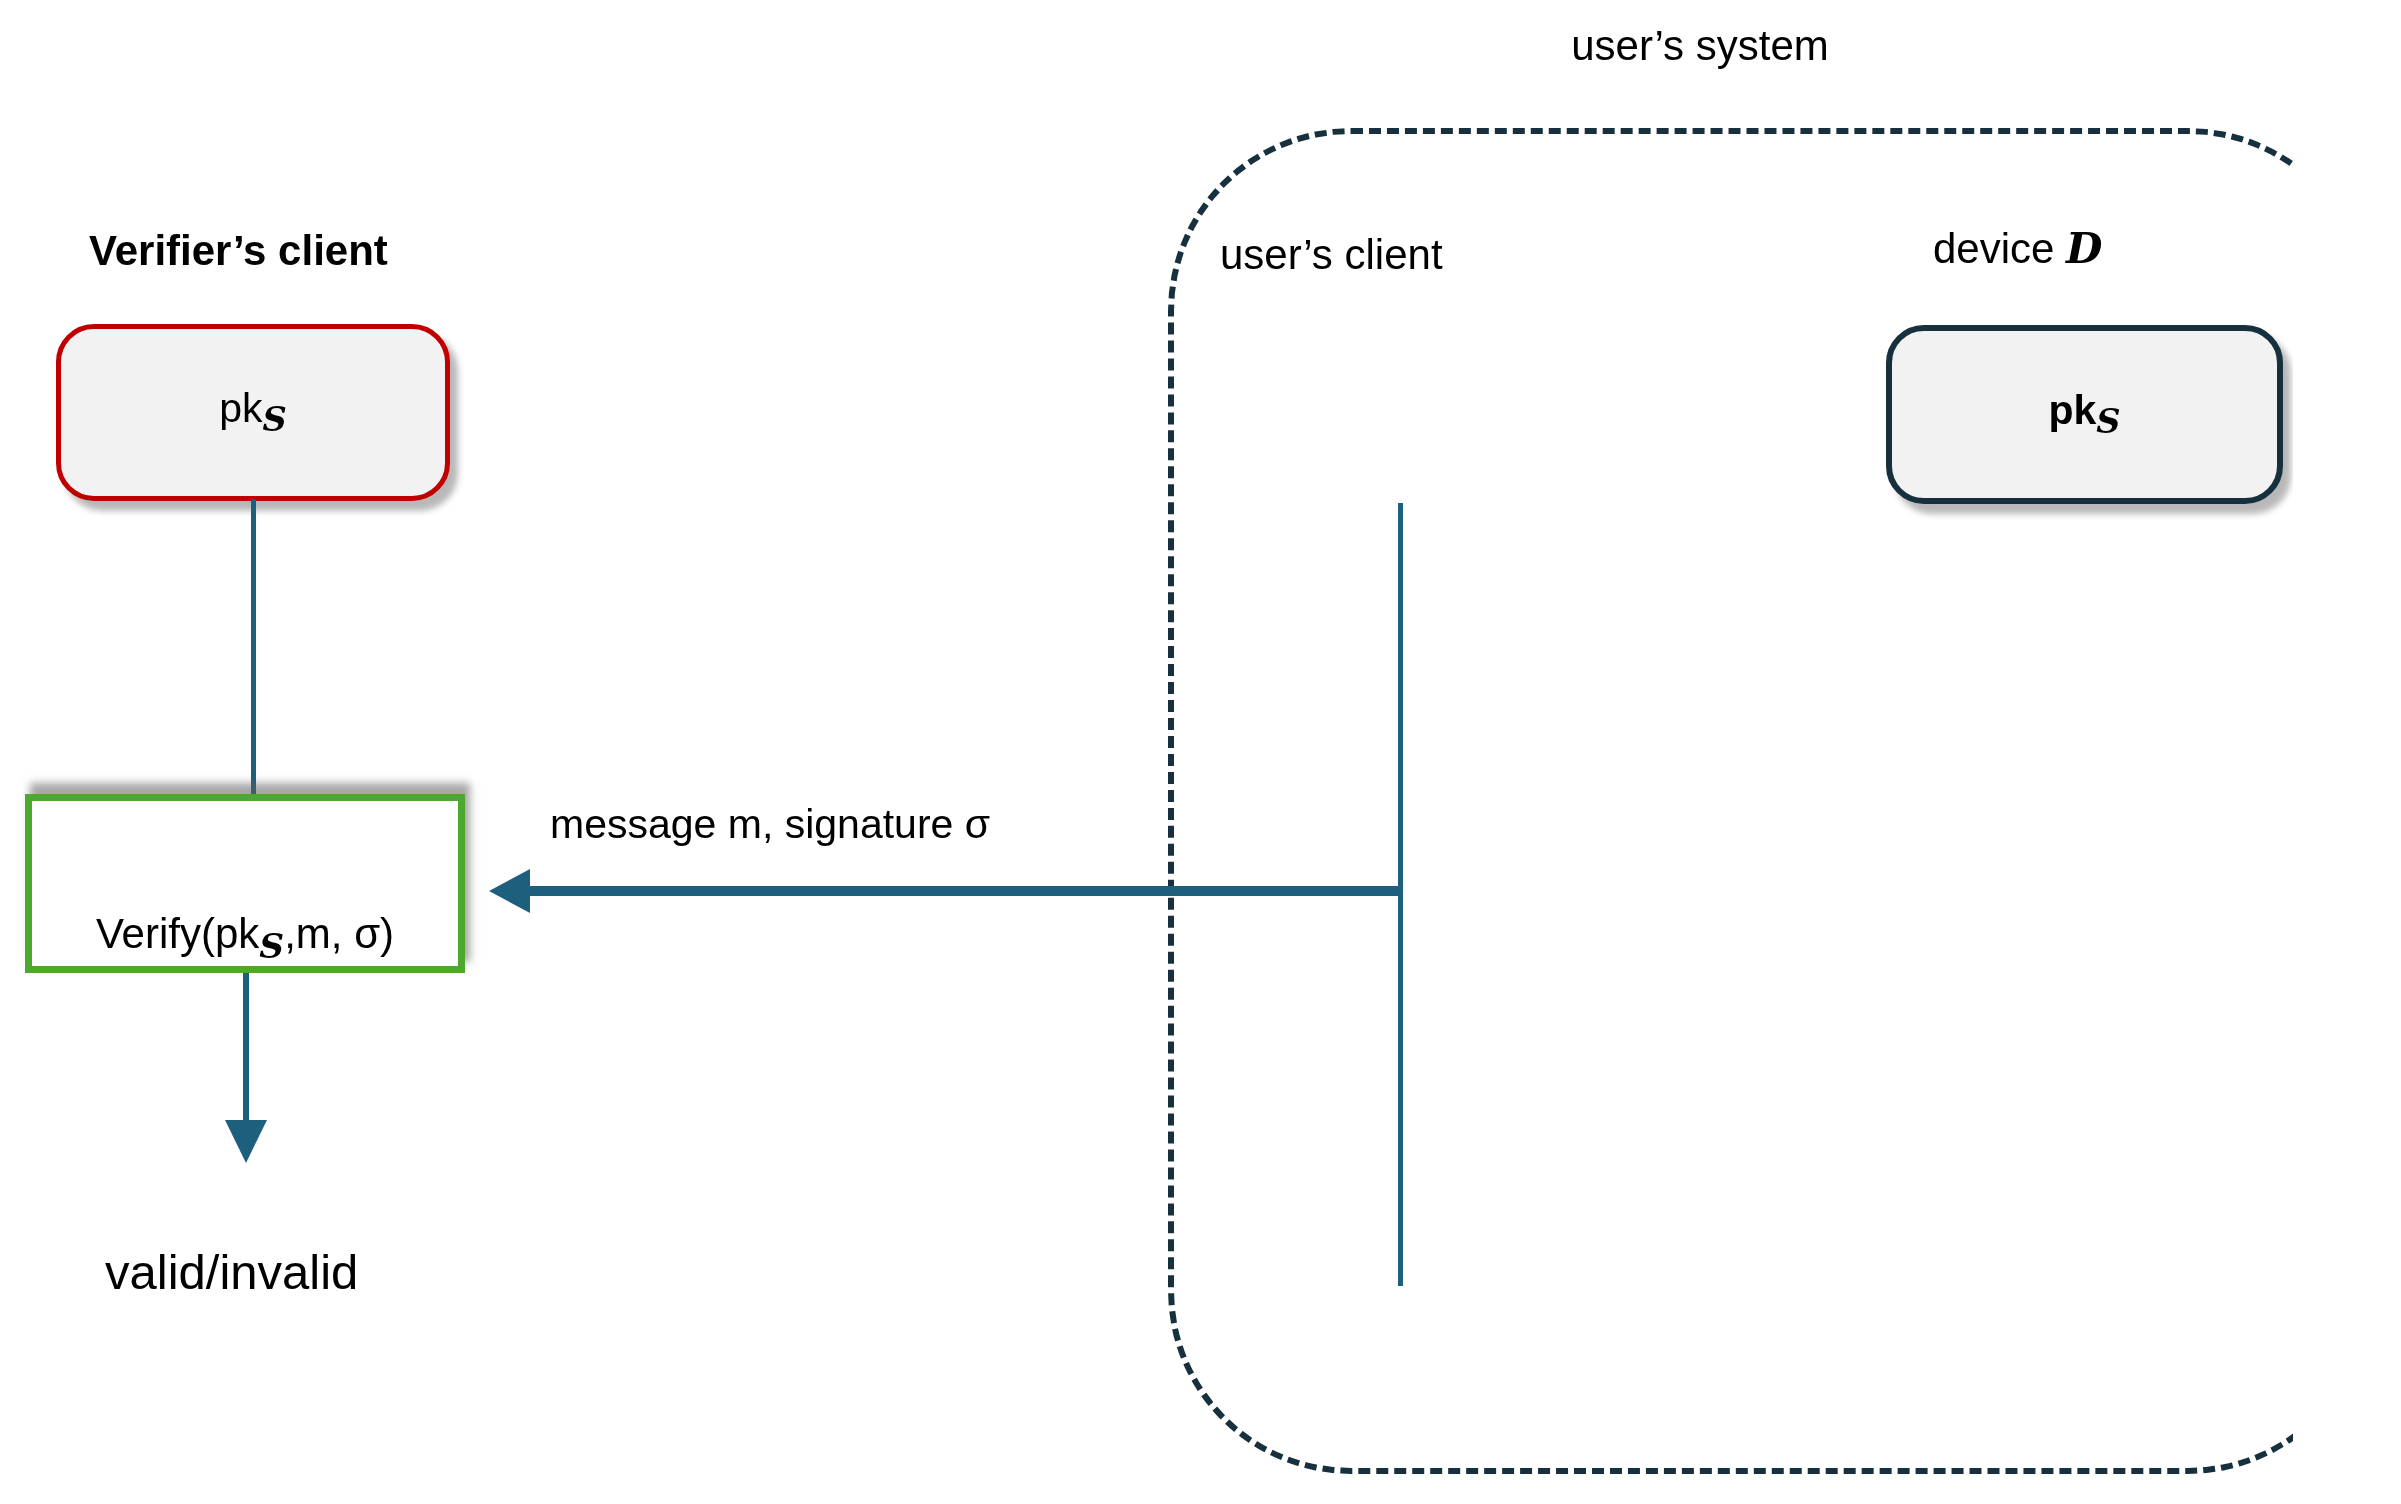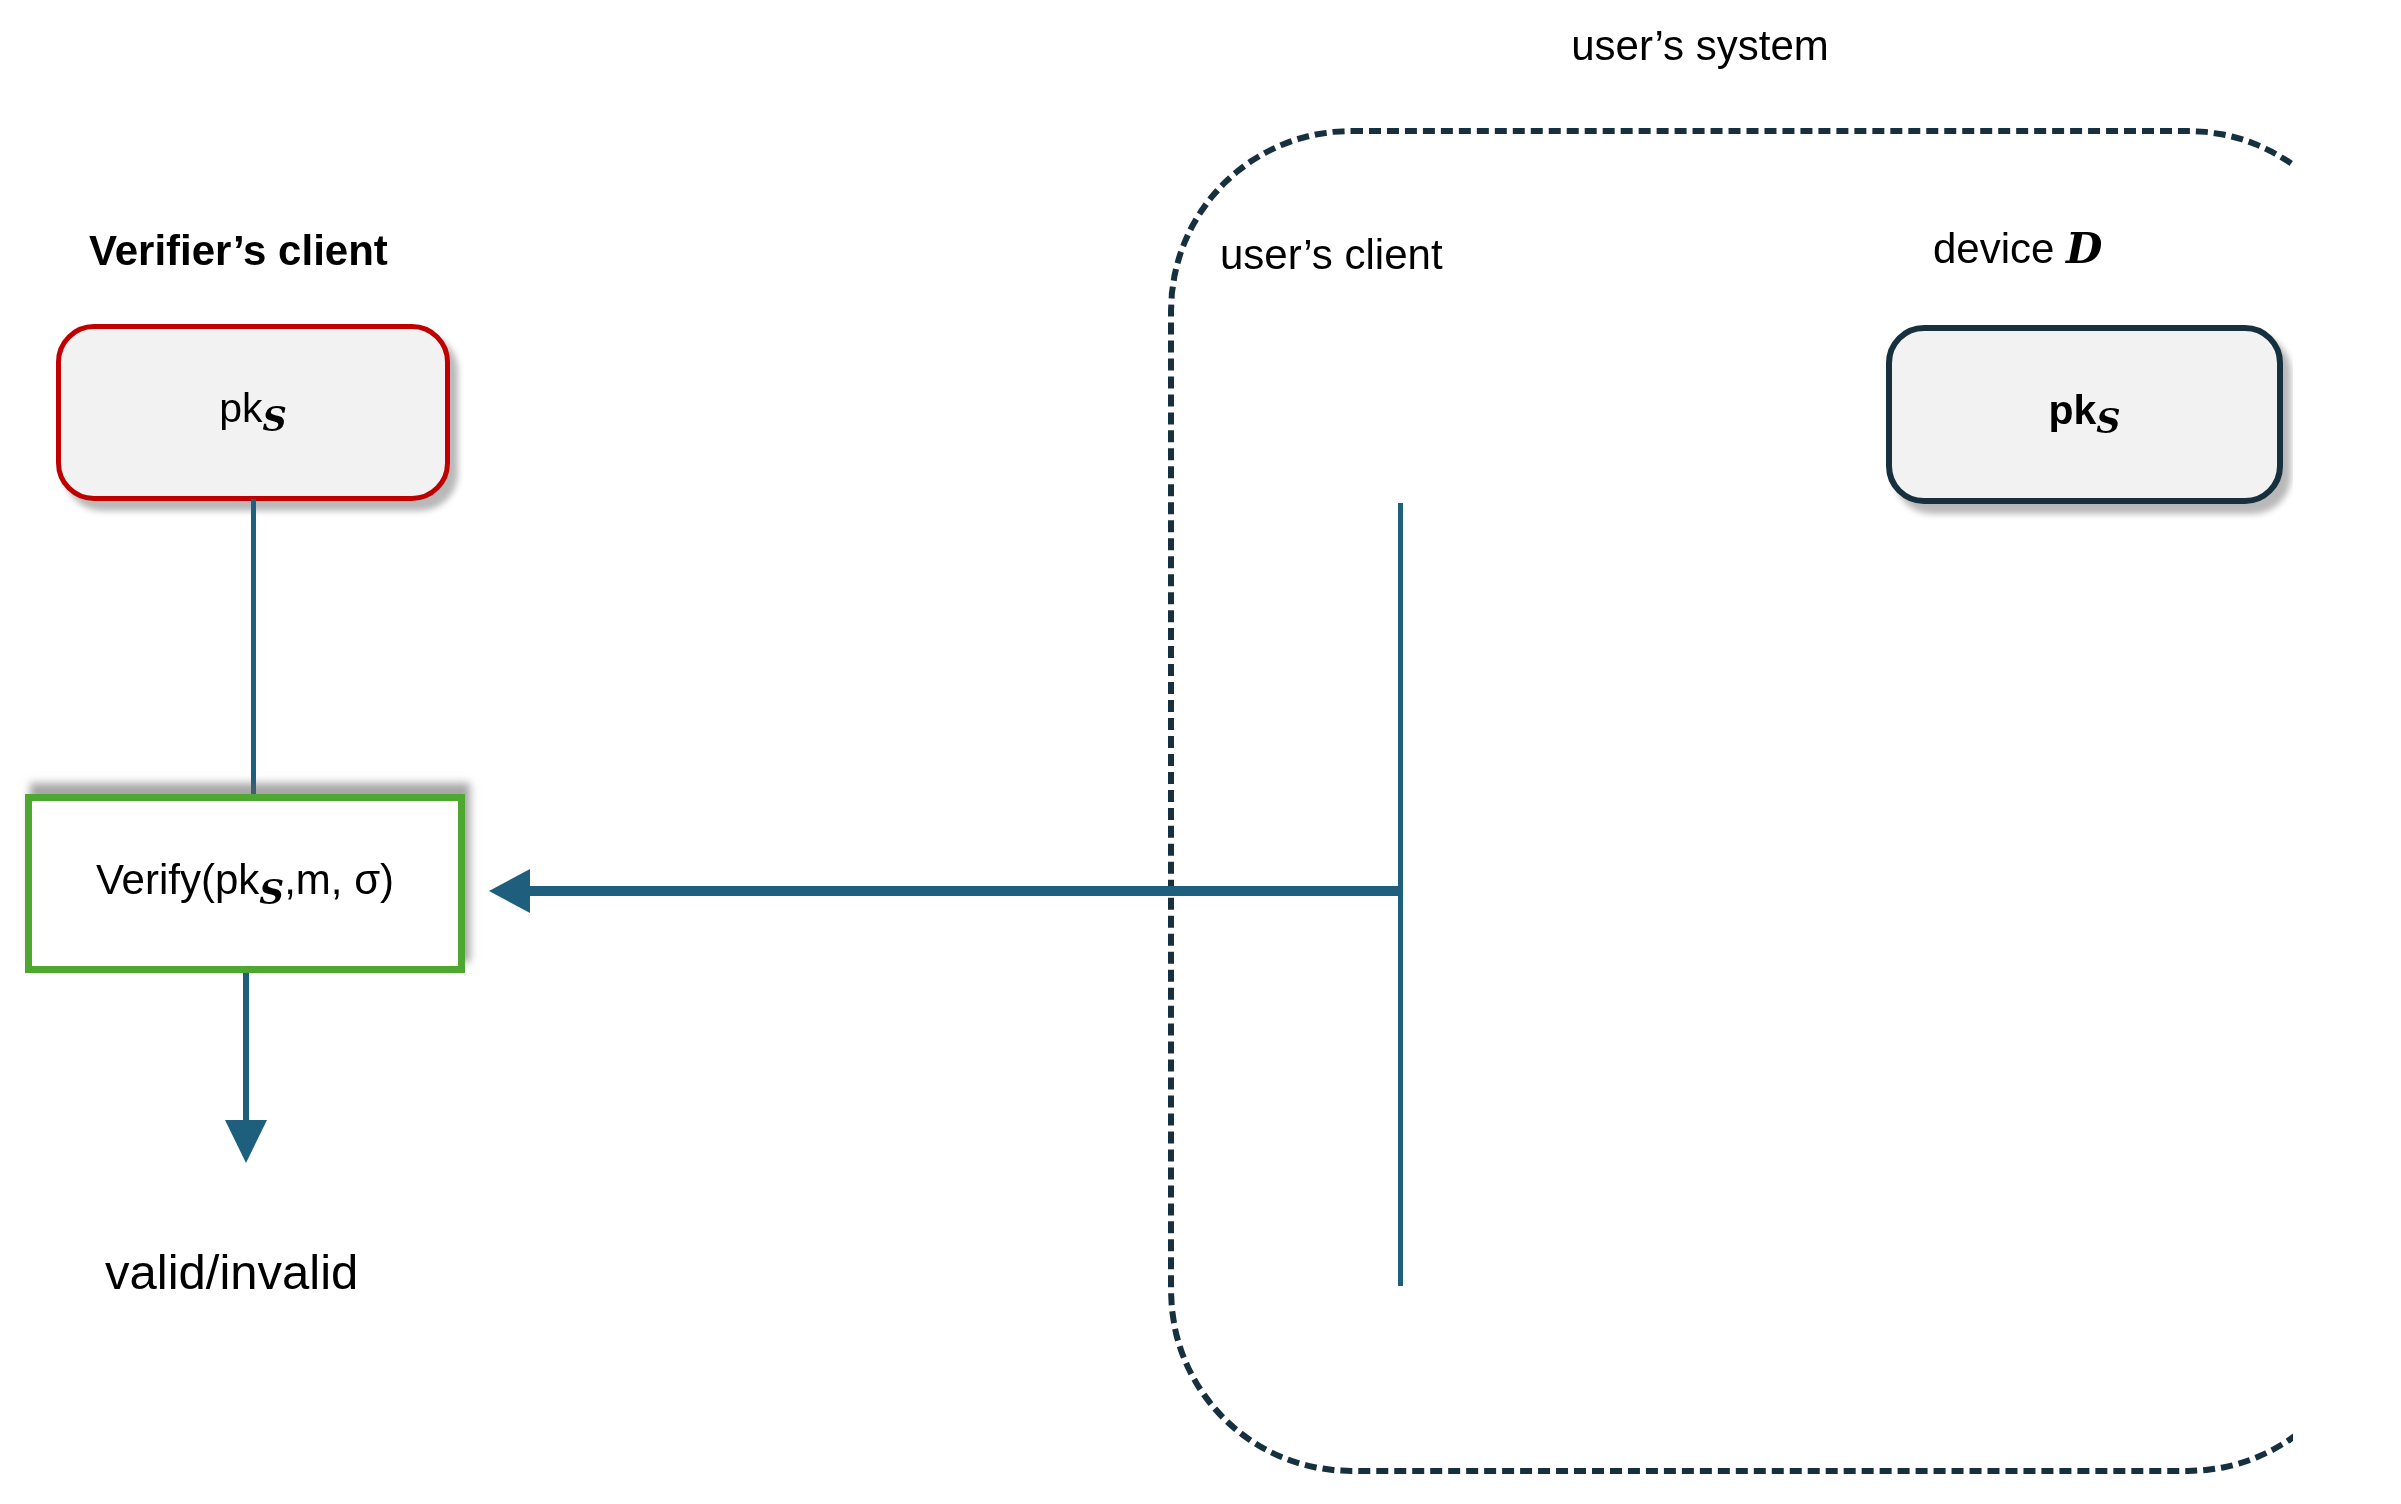--- a/index.html
+++ b/index.html
@@ -38,21 +38,21 @@
     white-space:nowrap;
     text-align:center;
   }
   .rounded{border-radius:38px;box-shadow:8px 9.8px 6.3px rgba(0,0,0,0.28);}
   .red-box{left:56px;top:324px;width:394px;height:177px;border:5.4px solid var(--red);}
   .pink-box{left:1202px;top:324px;width:394px;height:179px;border:6.3px solid var(--pink);}
   .navy-box{left:1886px;top:325px;width:397px;height:179px;border:6.3px solid var(--dark-navy);font-weight:bold;}
   .verify-box{
     position:absolute;left:25px;top:794px;width:440px;height:179px;
     border:7.2px solid var(--green);background:#fff;
-    display:flex;align-items:center;justify-content:center;
+    display:flex;align-items:flex-end;justify-content:center;
     font-size:42px;white-space:nowrap;
     box-shadow:4.5px -10.7px 8px rgba(95,95,95,0.55);
   }
   .sub{
     font-family:"DejaVu Serif","Liberation Serif",serif;
     font-style:italic;font-weight:bold;
     font-size:0.82em;
     vertical-align:-0.28em;
   }
   .script{
@@ -111,15 +111,16 @@
   <div class="vline" style="left:1398px;top:503px;height:783px;"></div>
 
   <div class="label" style="left:1933px;top:225px;"><span>device </span><span class="script">D</span></div>
 
   <div class="box rounded navy-box">
     <span><span>pk</span><span class="sub">S</span></span>
   </div>
 
   <div class="hline" style="left:526px;top:886px;width:875px;"></div>
   <div class="arrowhead-left" style="left:489px;top:869px;"></div>
+  <div class="label" style="left:550px;top:801px;font-size:41px;">message m, signature σ</div>
 
 </div>
 
 
 </body></html>

